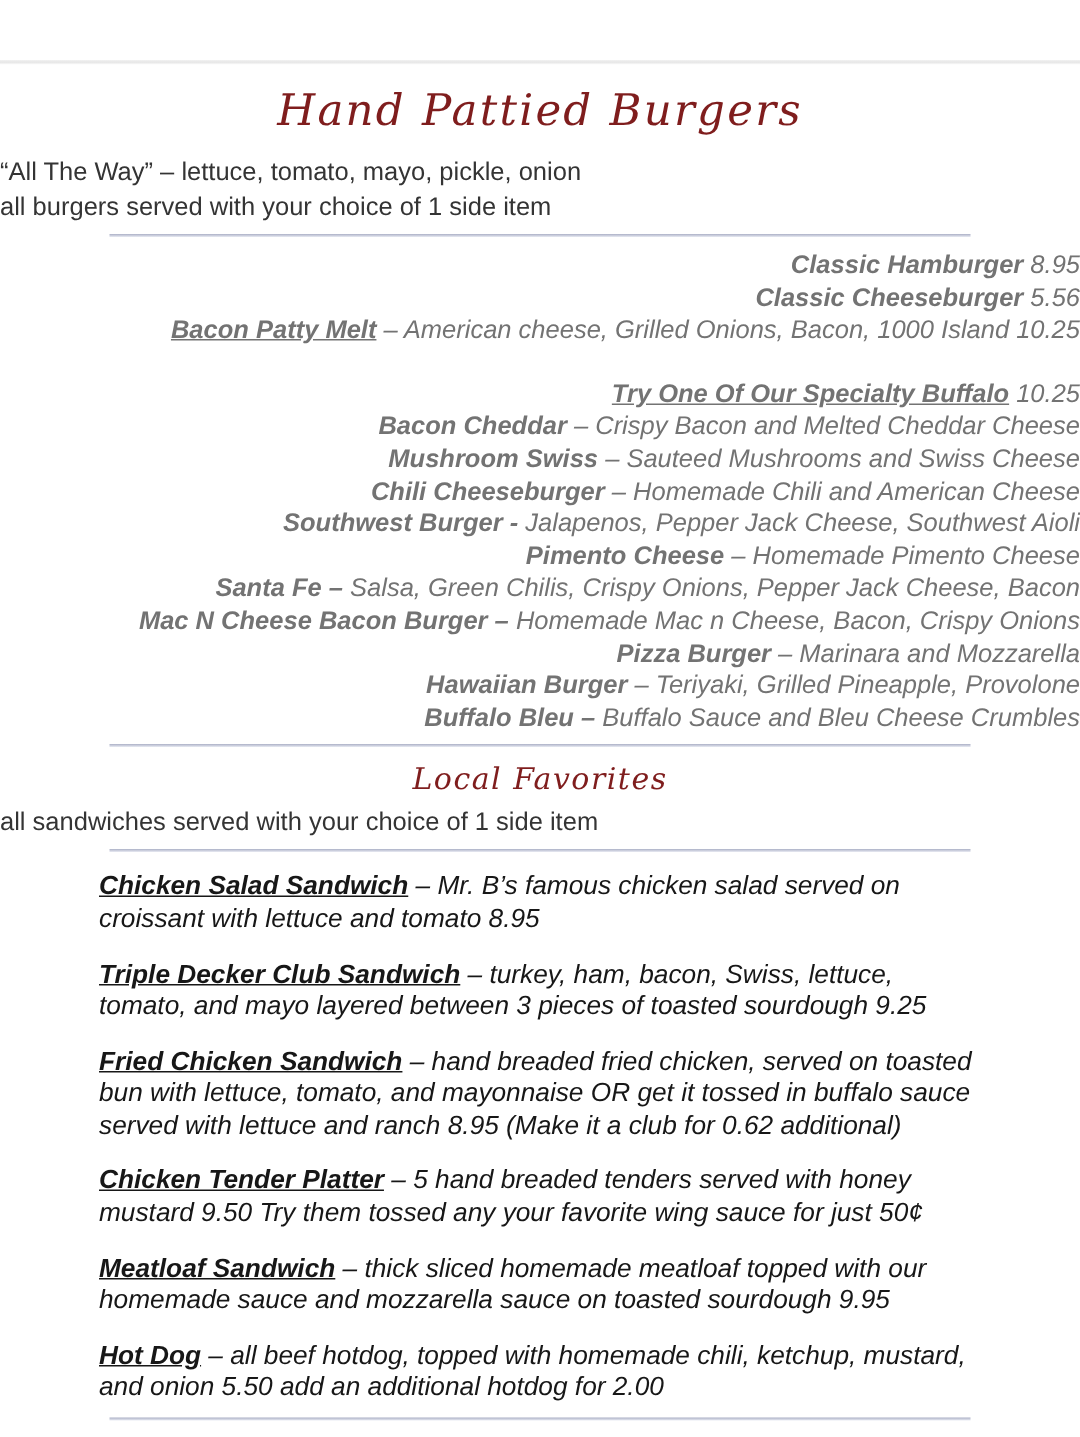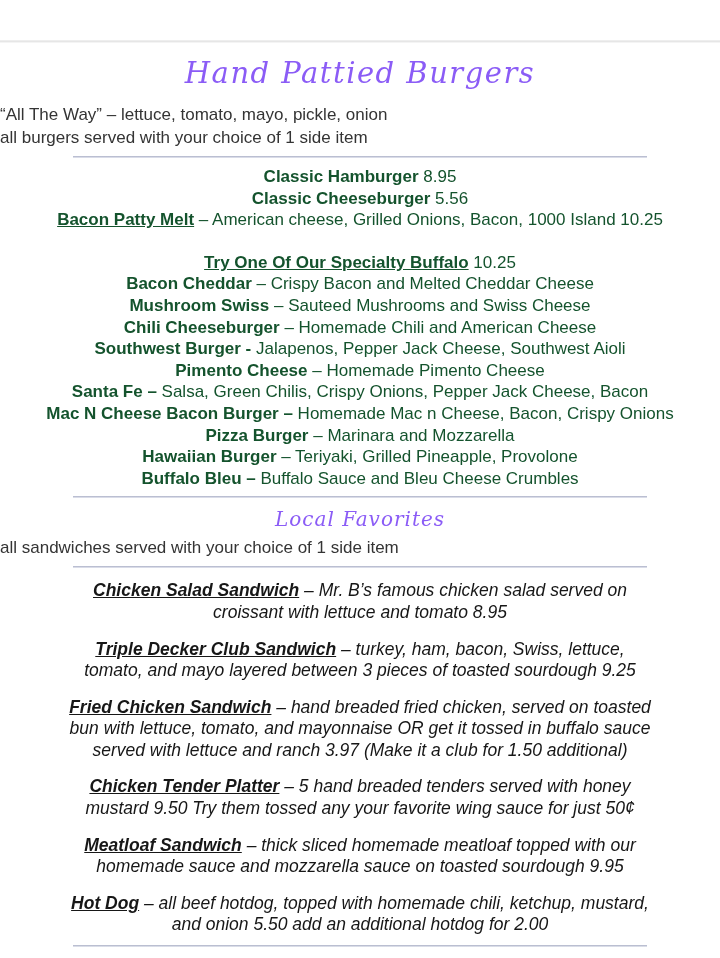--- a/index.html
+++ b/index.html
@@ -14,47 +14,48 @@
   }
   .top-shade {
     position:absolute; top:40px; left:0;
     width:720px; height:3px;
     background:linear-gradient(to bottom,#f2f2f2,#e6e6e6,#fbfbfb);
   }
   .script-title {
     font-family:"DejaVu Serif", serif;
     font-style:italic;
     text-align:center;
-    color:#8b5cf6;
+    color:#7f1d1d;
     font-weight:500;
   }
   h1.script-title { font-size:29px; letter-spacing:1.5px; margin:56px 0 13px 0; }
   h2.script-title { font-size:20px; letter-spacing:1px; margin:9px 0 5px 0; }
   .sub {
     font-size:17px; line-height:23px;
     margin:0; color:#343434;
   }
   .rule {
     width:574px; height:2px;
     margin:7px auto 0 auto;
     background:linear-gradient(to bottom,#abb0c6,#e9ebf3);
   }
   .items { margin-top:8px; }
   .line {
-    text-align:center;
+    text-align:right;
+    font-style:italic;
     font-size:17px; line-height:21.6px;
-    color:#14532d;
+    color:#737373;
     white-space:nowrap;
   }
   .nm { font-weight:bold; }
   .u  { text-decoration:underline; }
   .specialty-gap { margin-top:21px; }
   .paras { margin-top:12px; }
   .para {
-    text-align:center;
+    text-align:left;
     font-style:italic;
     font-size:17.5px; line-height:21.6px;
     max-width:588px;
     margin:0 auto 15px auto;
     color:#171717;
   }
   .para:last-child { margin-bottom:0; }
   .bottom-rule { margin-top:9px; }
 </style>
 </head>
@@ -144,21 +145,21 @@
 
       <p class="para">
         <span class="nm u">Chicken Salad Sandwich</span><span> – Mr. B’s famous chicken salad served on croissant with lettuce and tomato 8.95</span>
       </p>
 
       <p class="para">
         <span class="nm u">Triple Decker Club Sandwich</span><span> – turkey, ham, bacon, Swiss, lettuce, tomato, and mayo layered between 3 pieces of toasted sourdough 9.25</span>
       </p>
 
       <p class="para">
-        <span class="nm u">Fried Chicken Sandwich</span><span> – hand breaded fried chicken, served on toasted bun with lettuce, tomato, and mayonnaise OR get it tossed in buffalo sauce served with lettuce and ranch 3.97 (Make it a club for 1.50 additional)</span>
+        <span class="nm u">Fried Chicken Sandwich</span><span> – hand breaded fried chicken, served on toasted bun with lettuce, tomato, and mayonnaise OR get it tossed in buffalo sauce served with lettuce and ranch 8.95 (Make it a club for 0.62 additional)</span>
       </p>
 
       <p class="para">
         <span class="nm u">Chicken Tender Platter</span><span> – 5 hand breaded tenders served with honey mustard 9.50 Try them tossed any your favorite wing sauce for just 50¢</span>
       </p>
 
       <p class="para">
         <span class="nm u">Meatloaf Sandwich</span><span> – thick sliced homemade meatloaf topped with our homemade sauce and mozzarella sauce on toasted sourdough 9.95</span>
       </p>
 

